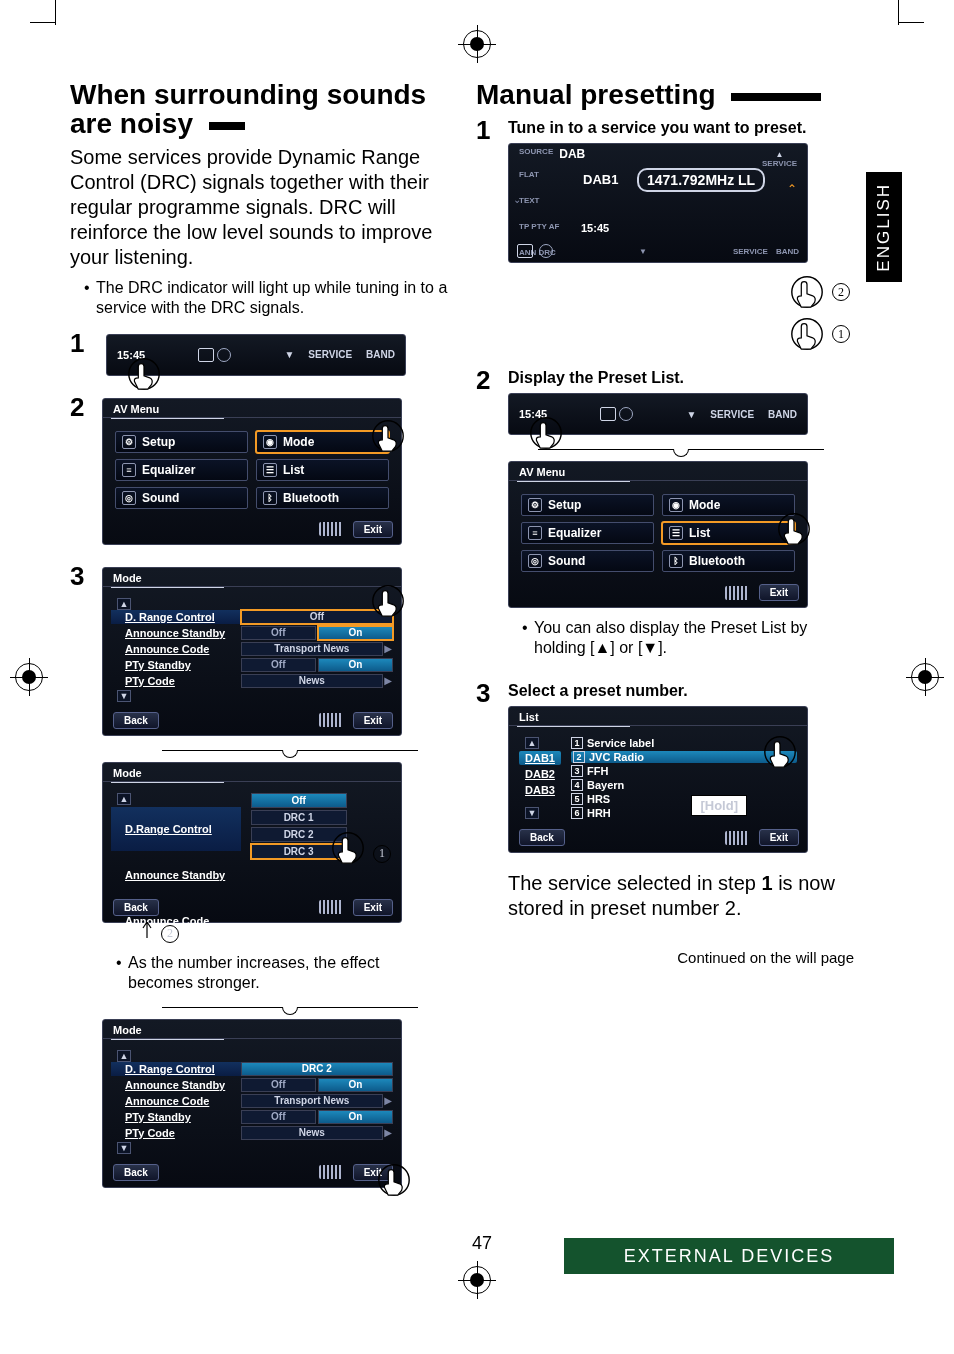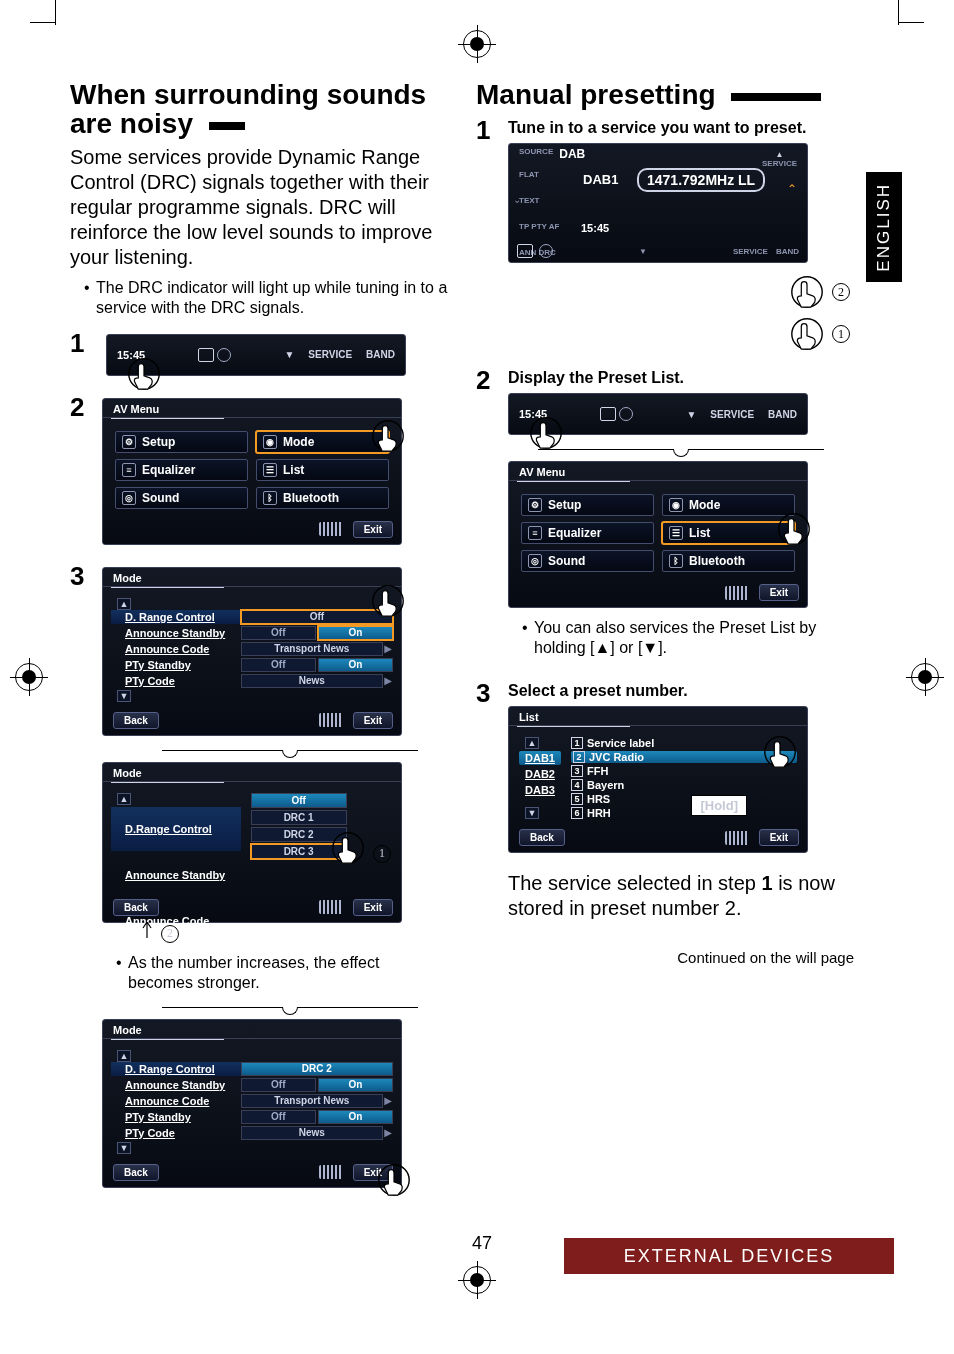--- a/index.html
+++ b/index.html
@@ -201,21 +201,21 @@
     position:absolute; right:60px; bottom:36px;
     border:1px solid #000; padding:2px 8px; font-family:Arial,sans-serif; font-weight:700; font-size:13px; background:#fff;
   }
   .continued { text-align:right; font-family:"Arial Narrow",Arial,sans-serif; font-size:15px; margin-top:20px;}
   .page-num-box {
     position:absolute; left:50%; transform:translateX(-50%); bottom:20px;
     font-family:"Arial Narrow",Arial,sans-serif; font-size:18px;
   }
   .ext-dev-bar {
     position:absolute; right:0; bottom:0; height:36px; width:330px;
-    background:#7f1d1d; color:#fff; display:flex; align-items:center; justify-content:center;
+    background:#14532d; color:#fff; display:flex; align-items:center; justify-content:center;
     font-size:18px; letter-spacing:2px;
   }
   .footer-line {
     position:absolute; bottom:-12px; left:0; right:0; display:flex; justify-content:space-between;
     font-size:10px; color:#000; font-family:Arial,sans-serif;
   }
   
   .touch-strip {
     height:40px; display:flex; align-items:center; justify-content:space-between; padding:0 10px;
   }
@@ -667,21 +667,21 @@
             </div>
             <div class="tap-hand" style="top:48px;right:-6px;">
               <svg viewBox="0 0 40 40">
                   <circle cx="20" cy="20" r="16" fill="none" stroke="#000" stroke-width="1.5"></circle>
                   <path d="M14 18 L14 12 Q14 9 17 9 Q20 9 20 12 L20 22 L26 24 Q30 26 28 31 L24 36 L14 36 L10 28 Q9 24 14 24 Z" fill="#fff" stroke="#000" stroke-width="1.3"></path>
                 </svg>
             </div>
           </div>
 
           <ul class="bullets">
-            <li>You can also services the Preset List by holding [▲] or [▼].</li>
+            <li>You can also display the Preset List by holding [▲] or [▼].</li>
           </ul>
         </div>
       </div>
 
       <div class="step-row" style="margin-top:10px;">
         <div class="step-num">3</div>
         <div style="flex:1;">
           <div class="step-label">Select a preset number.</div>
 
           <div class="panel list-panel" style="width:300px;margin-top:6px;position:relative;">

